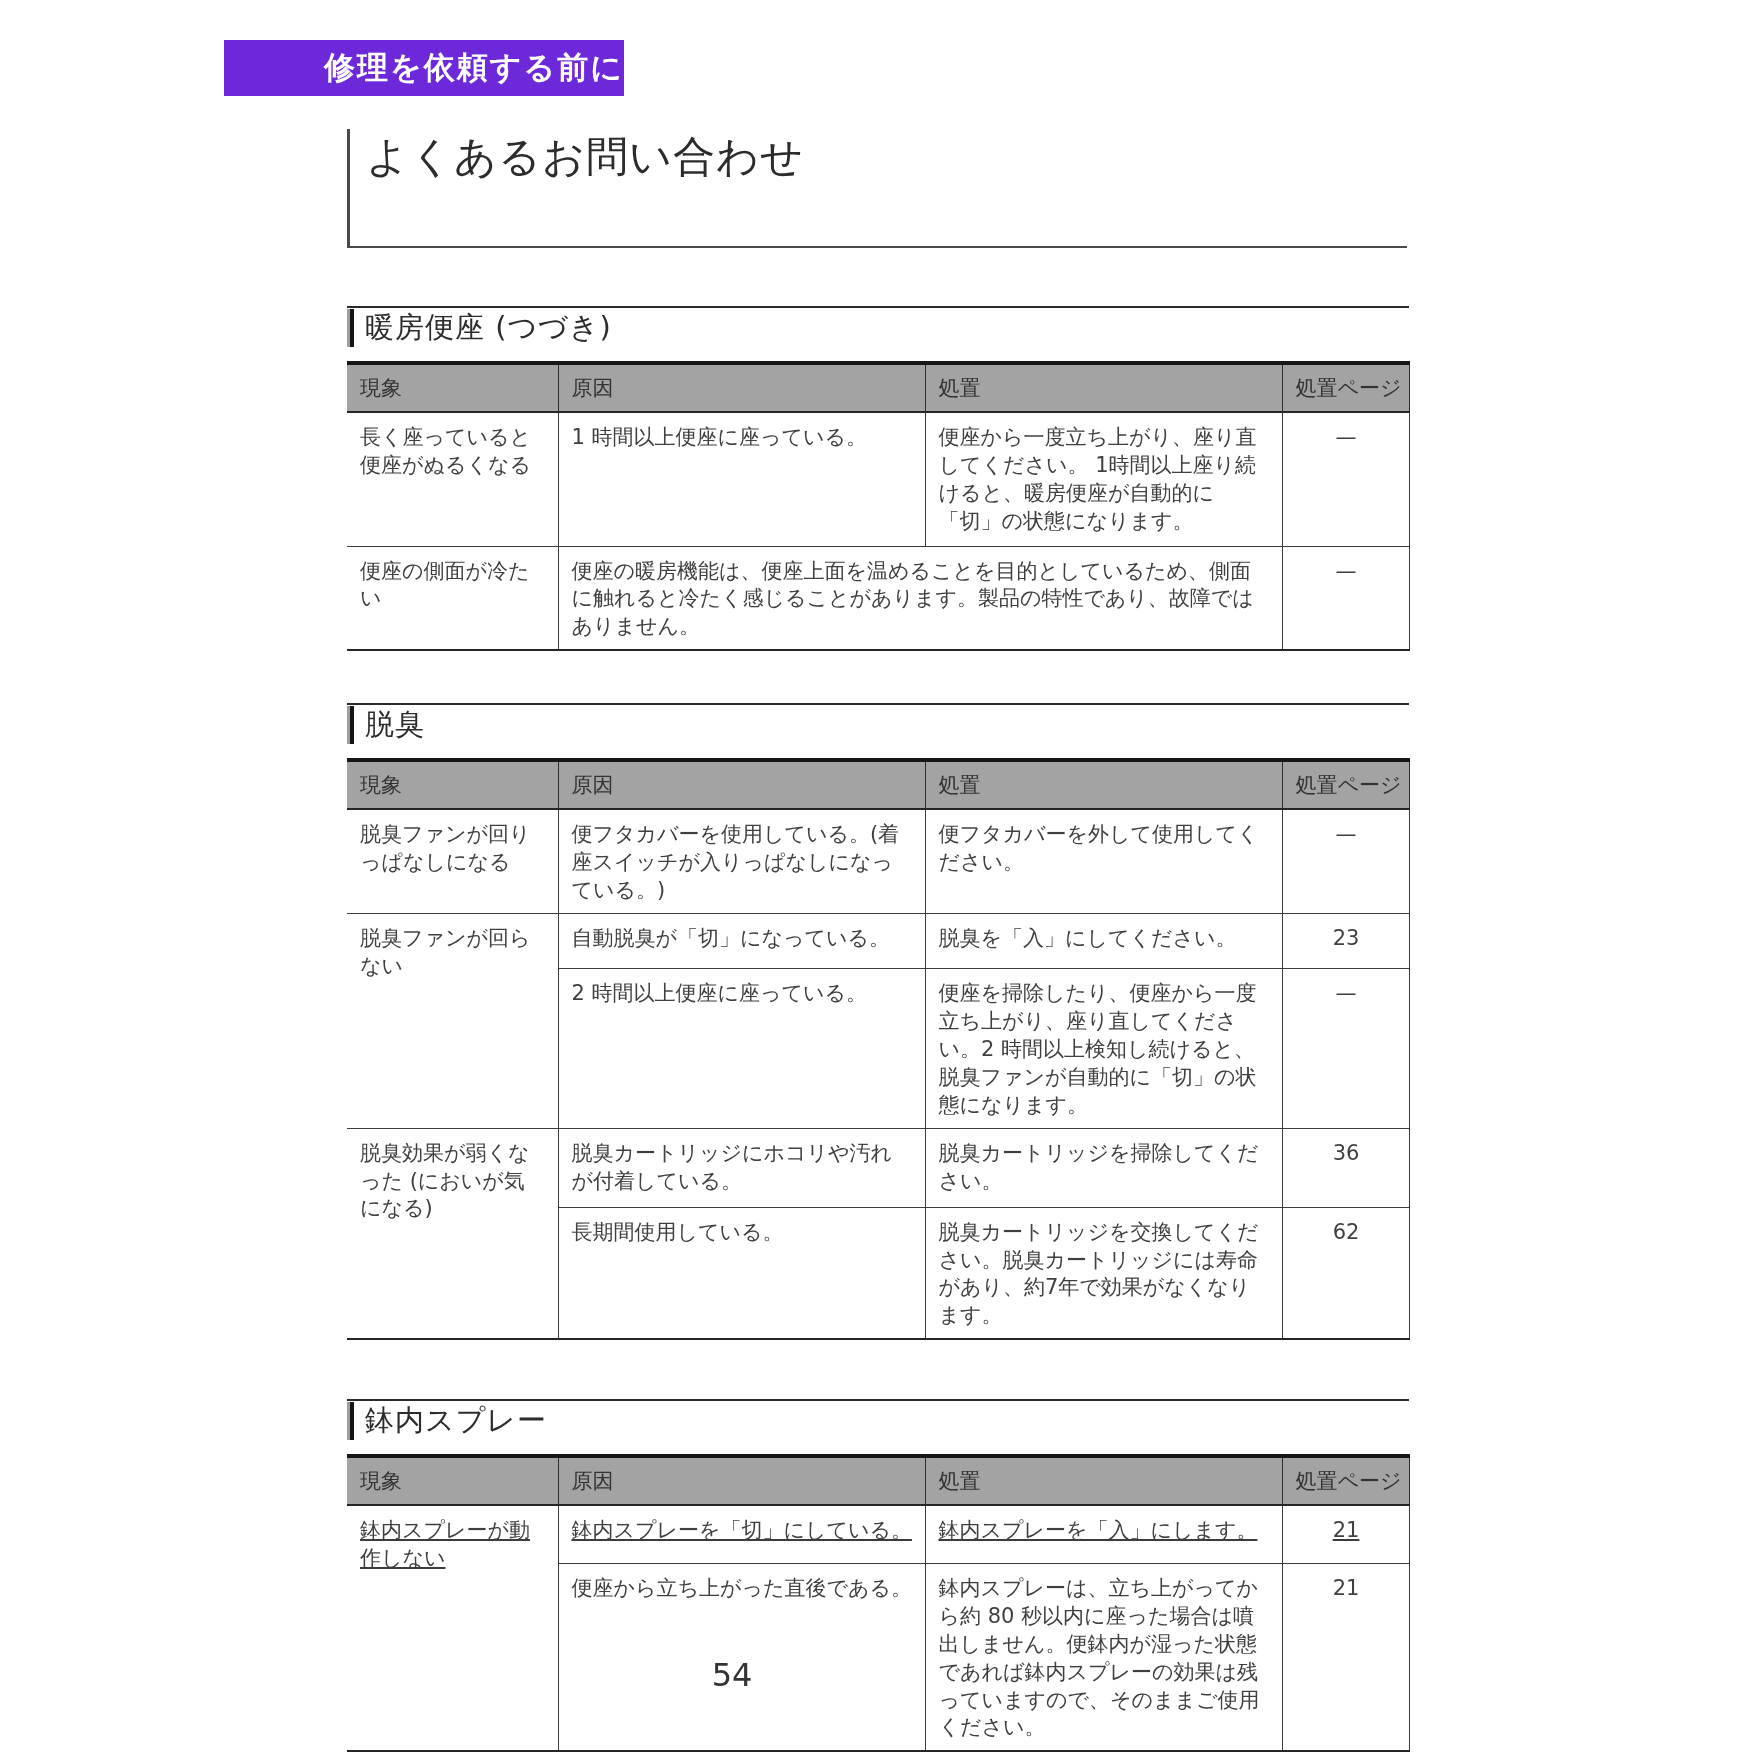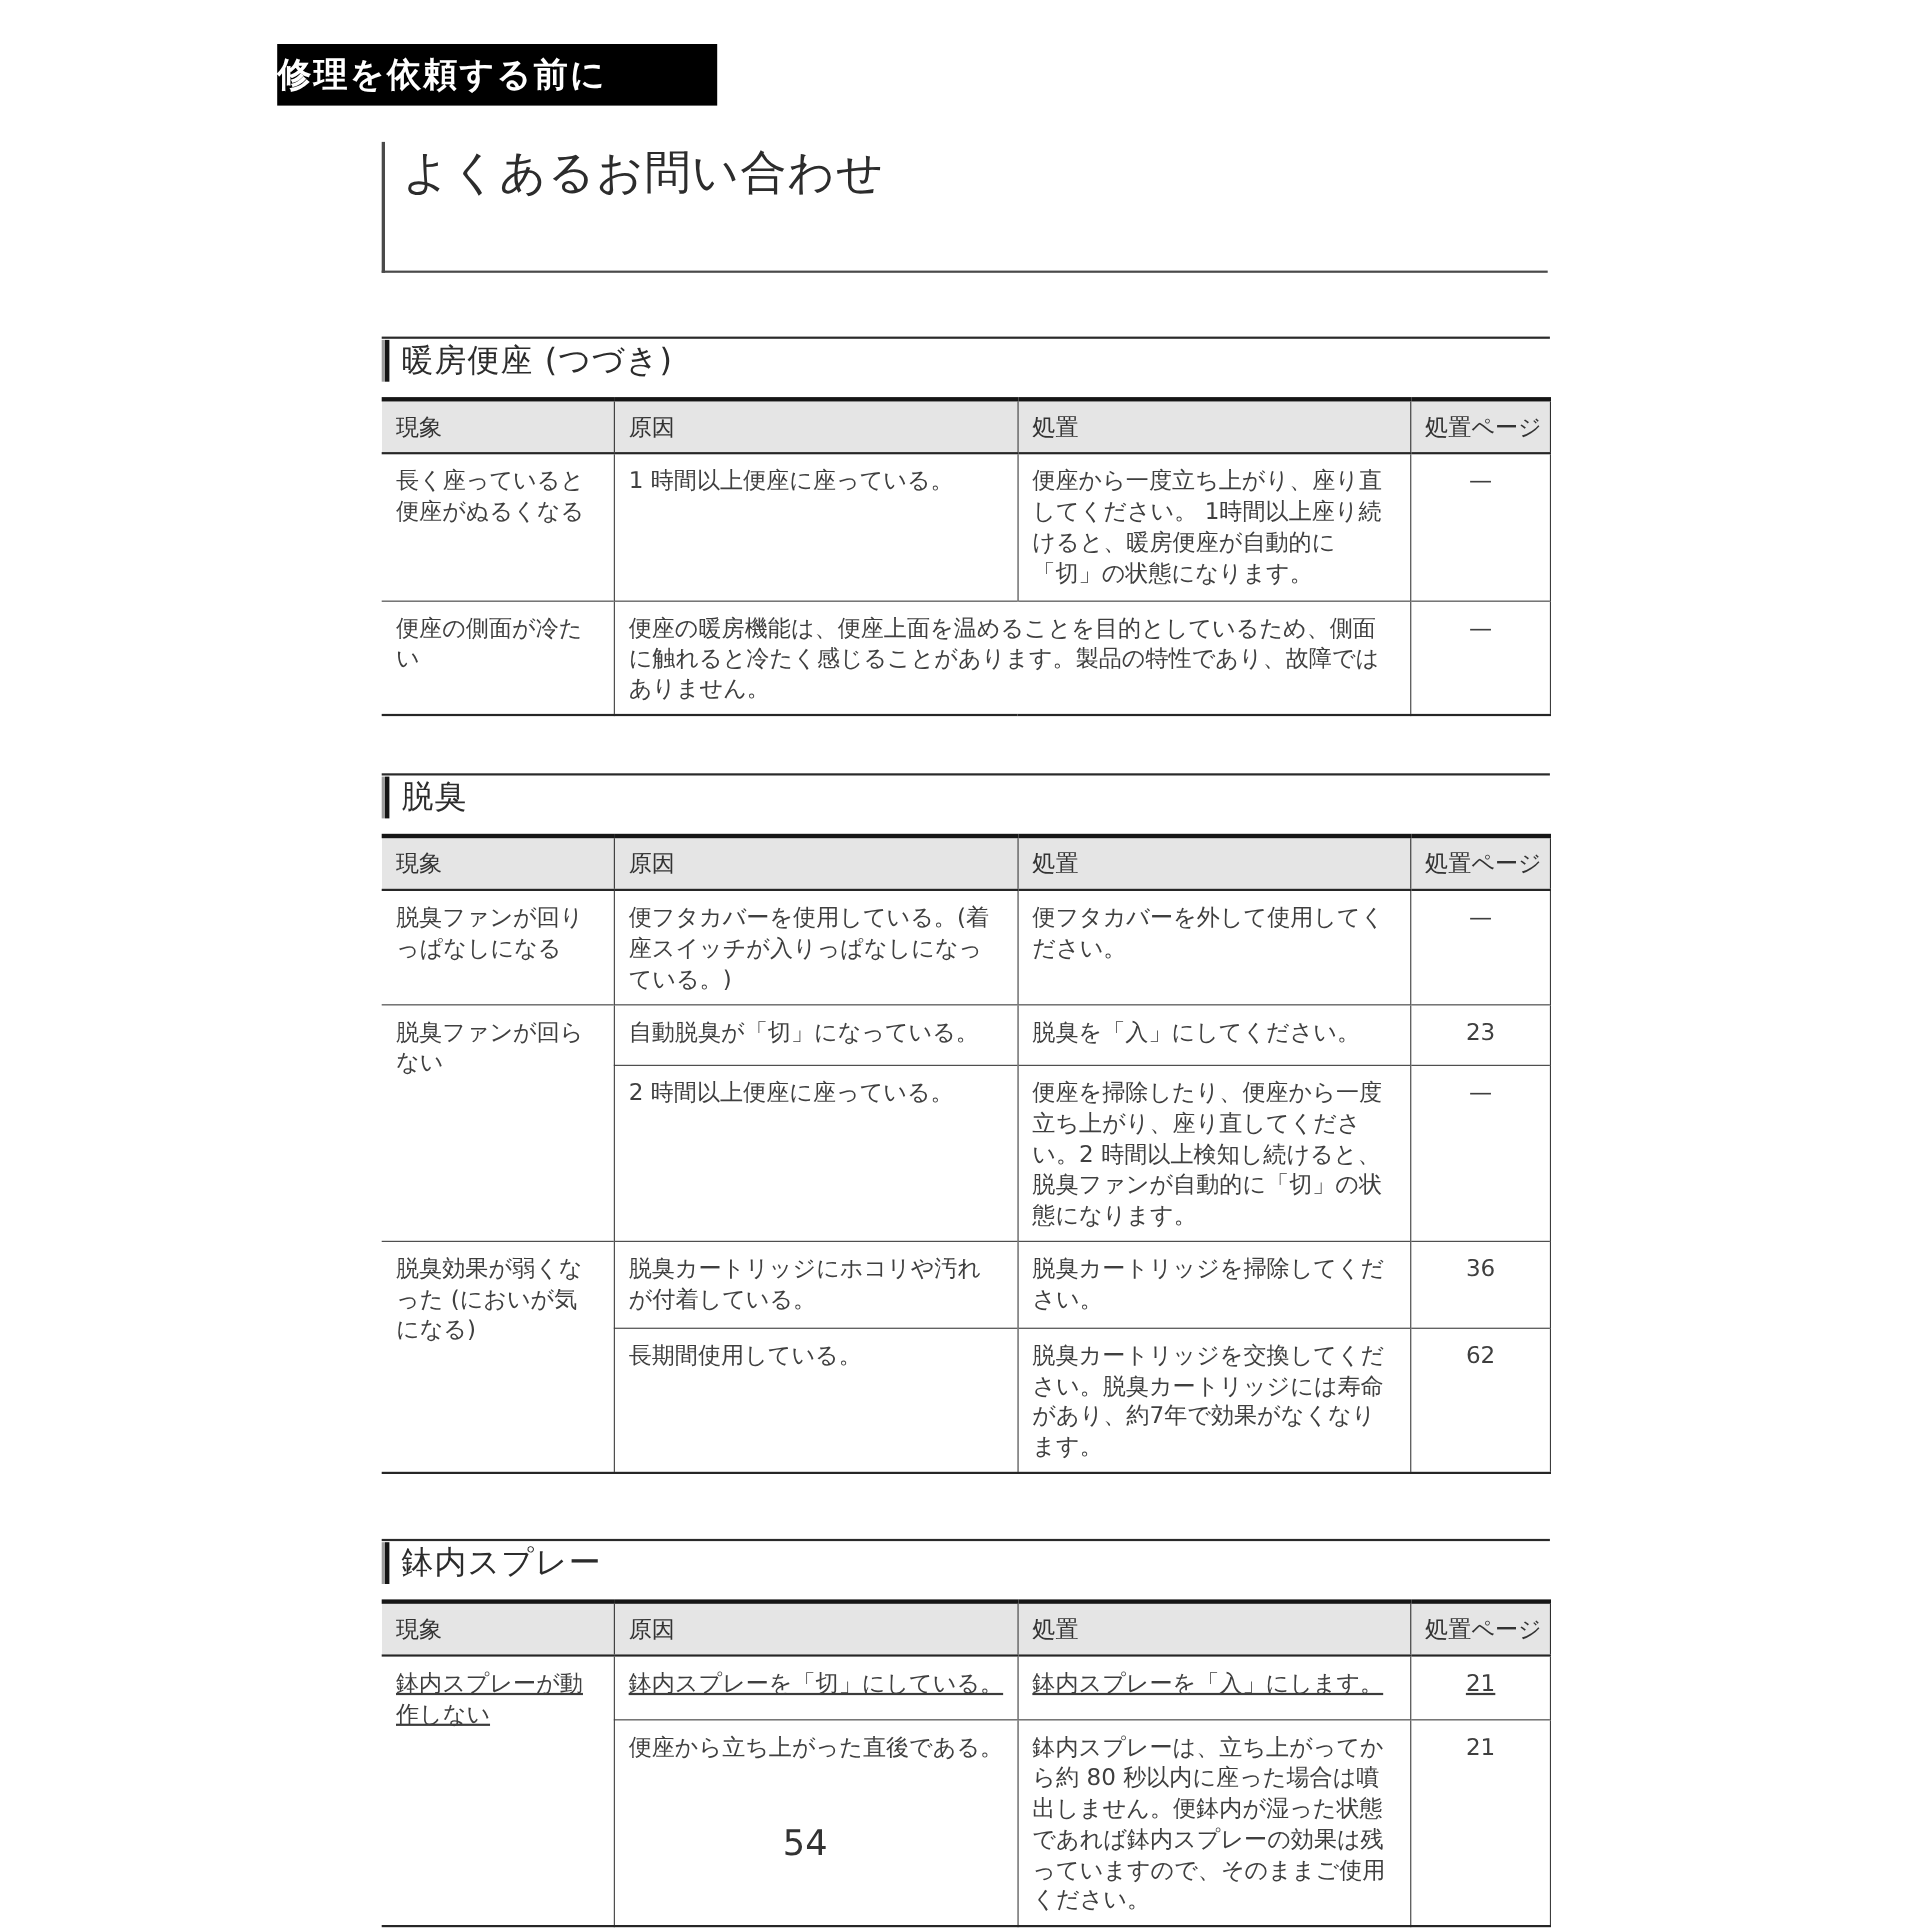--- a/index.html
+++ b/index.html
@@ -2,42 +2,42 @@
 <html lang="ja"><head>
 <meta charset="utf-8">
 <style>
   html,body{margin:0;padding:0;background:#ffffff;}
   .page{
     position:relative;width:1754px;height:1754px;background:#ffffff;overflow:hidden;
     font-family:"DejaVu Sans","Liberation Sans",sans-serif;color:#3c3c3c;
   }
   
   .banner{
-    position:absolute;left:252px;top:40px;width:400px;height:56px;
-    background:#000000;color:#ffffff;display:flex;align-items:center;justify-content:flex-start;
+    position:absolute;left:224px;top:40px;width:400px;height:56px;
+    background:#6d28d9;color:#ffffff;display:flex;align-items:center;justify-content:flex-end;
     font-size:31px;font-weight:bold;letter-spacing:2px;
   }
   
   .title-block{
     position:absolute;left:347px;top:129px;width:1060px;height:119px;box-sizing:border-box;
     border-left:3px solid #4a4a4a;border-bottom:2px solid #4a4a4a;
     display:flex;align-items:flex-start;padding:0 0 24px 16px;
     font-size:42px;color:#2c2c2c;letter-spacing:1px;white-space:nowrap;
   }
   .content{position:absolute;left:347px;top:306px;width:1062px;}
   .section{margin:0;}
   .section-head{border-top:2px solid #2a2a2a;padding:0 0 13px 0;}
   .section-head .inner{display:flex;align-items:center;}
   .section-bar{width:7px;height:38px;background:linear-gradient(90deg,#9e9e9e 0 3px,#151515 3px 100%);margin-right:11px;flex:0 0 auto;}
   .section-title{font-size:29px;font-weight:normal;color:#2c2c2c;margin:0;letter-spacing:1px;white-space:nowrap;}
 
   table.qa{border-collapse:collapse;width:1062px;table-layout:fixed;border-bottom:2px solid #262626;}
   col.c-phen{width:211px;} col.c-cause{width:367px;} col.c-treat{width:357px;} col.c-page{width:127px;}
   table.qa th{
-    background:#e5e5e5;border-top:4px solid #161616;border-bottom:2px solid #262626;
+    background:#a3a3a3;border-top:4px solid #161616;border-bottom:2px solid #262626;
     border-right:1px solid #2e2e2e;font-weight:normal;text-align:left;font-size:21px;color:#333333;
     padding:9px 2px 9px 13px;height:22px;white-space:nowrap;overflow:hidden;
   }
   table.qa th:last-child{border-right:1px solid #2e2e2e;}
   table.qa td{
     border-top:1px solid #3c3c3c;border-right:1px solid #3c3c3c;
     vertical-align:top;font-size:21px;line-height:1.33;color:#3f3f3f;
     padding:11px 12px 8px 13px;box-sizing:border-box;overflow:hidden;
   }
   td.page-cell{text-align:center;padding:13px 4px 8px 4px;color:#333333;}

